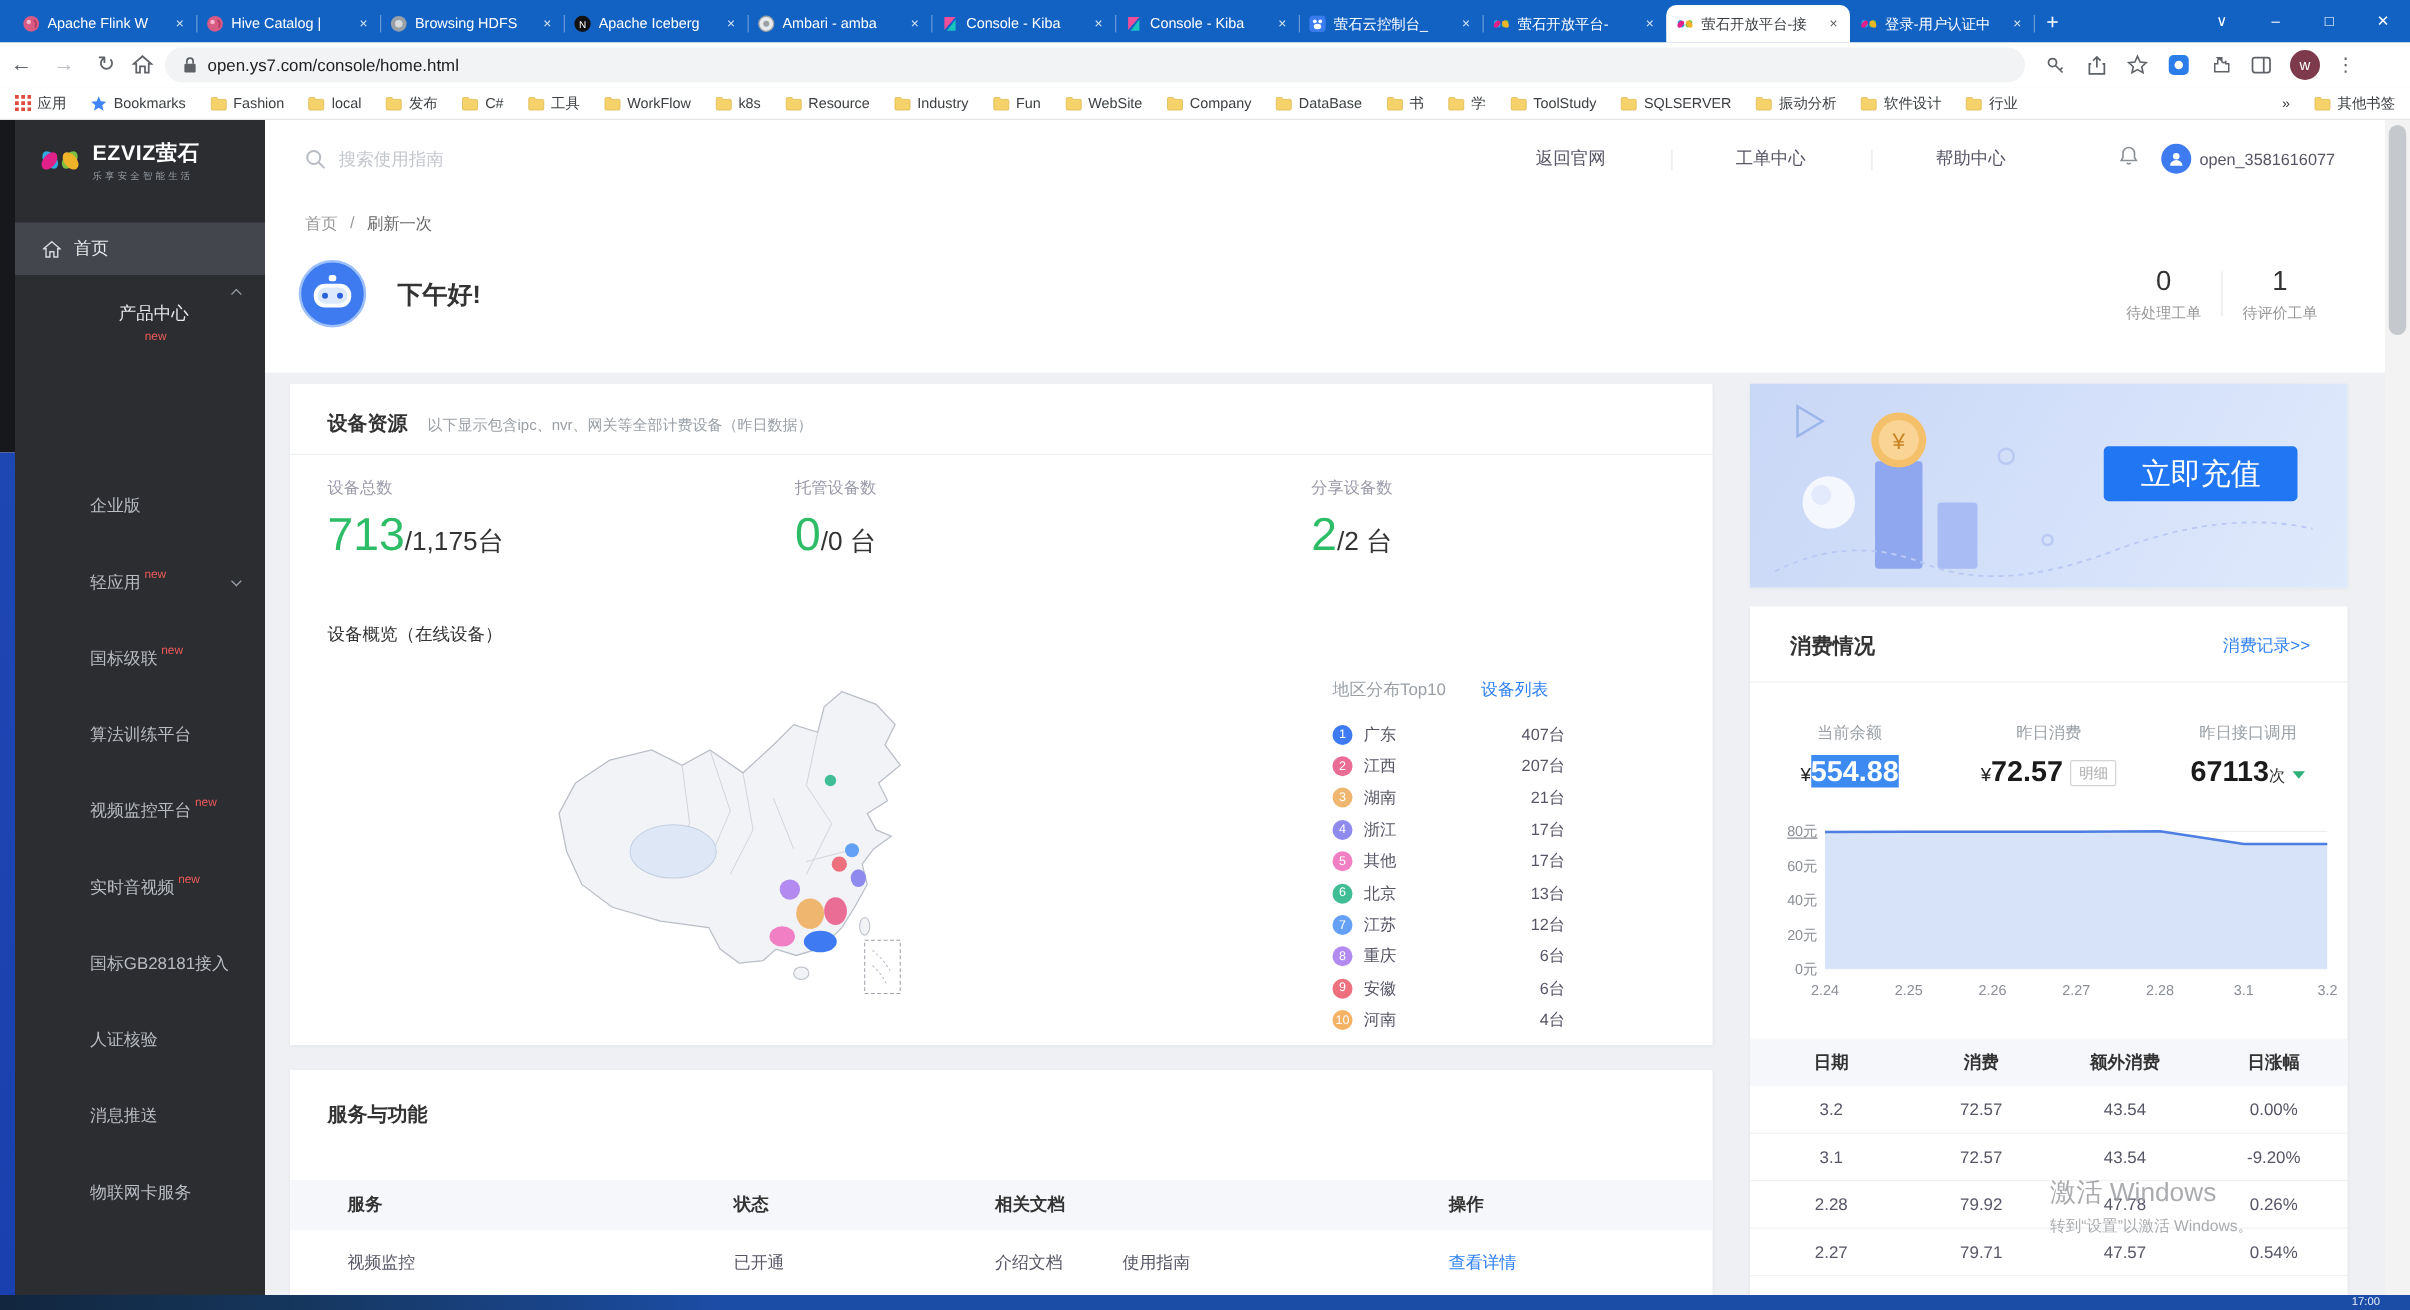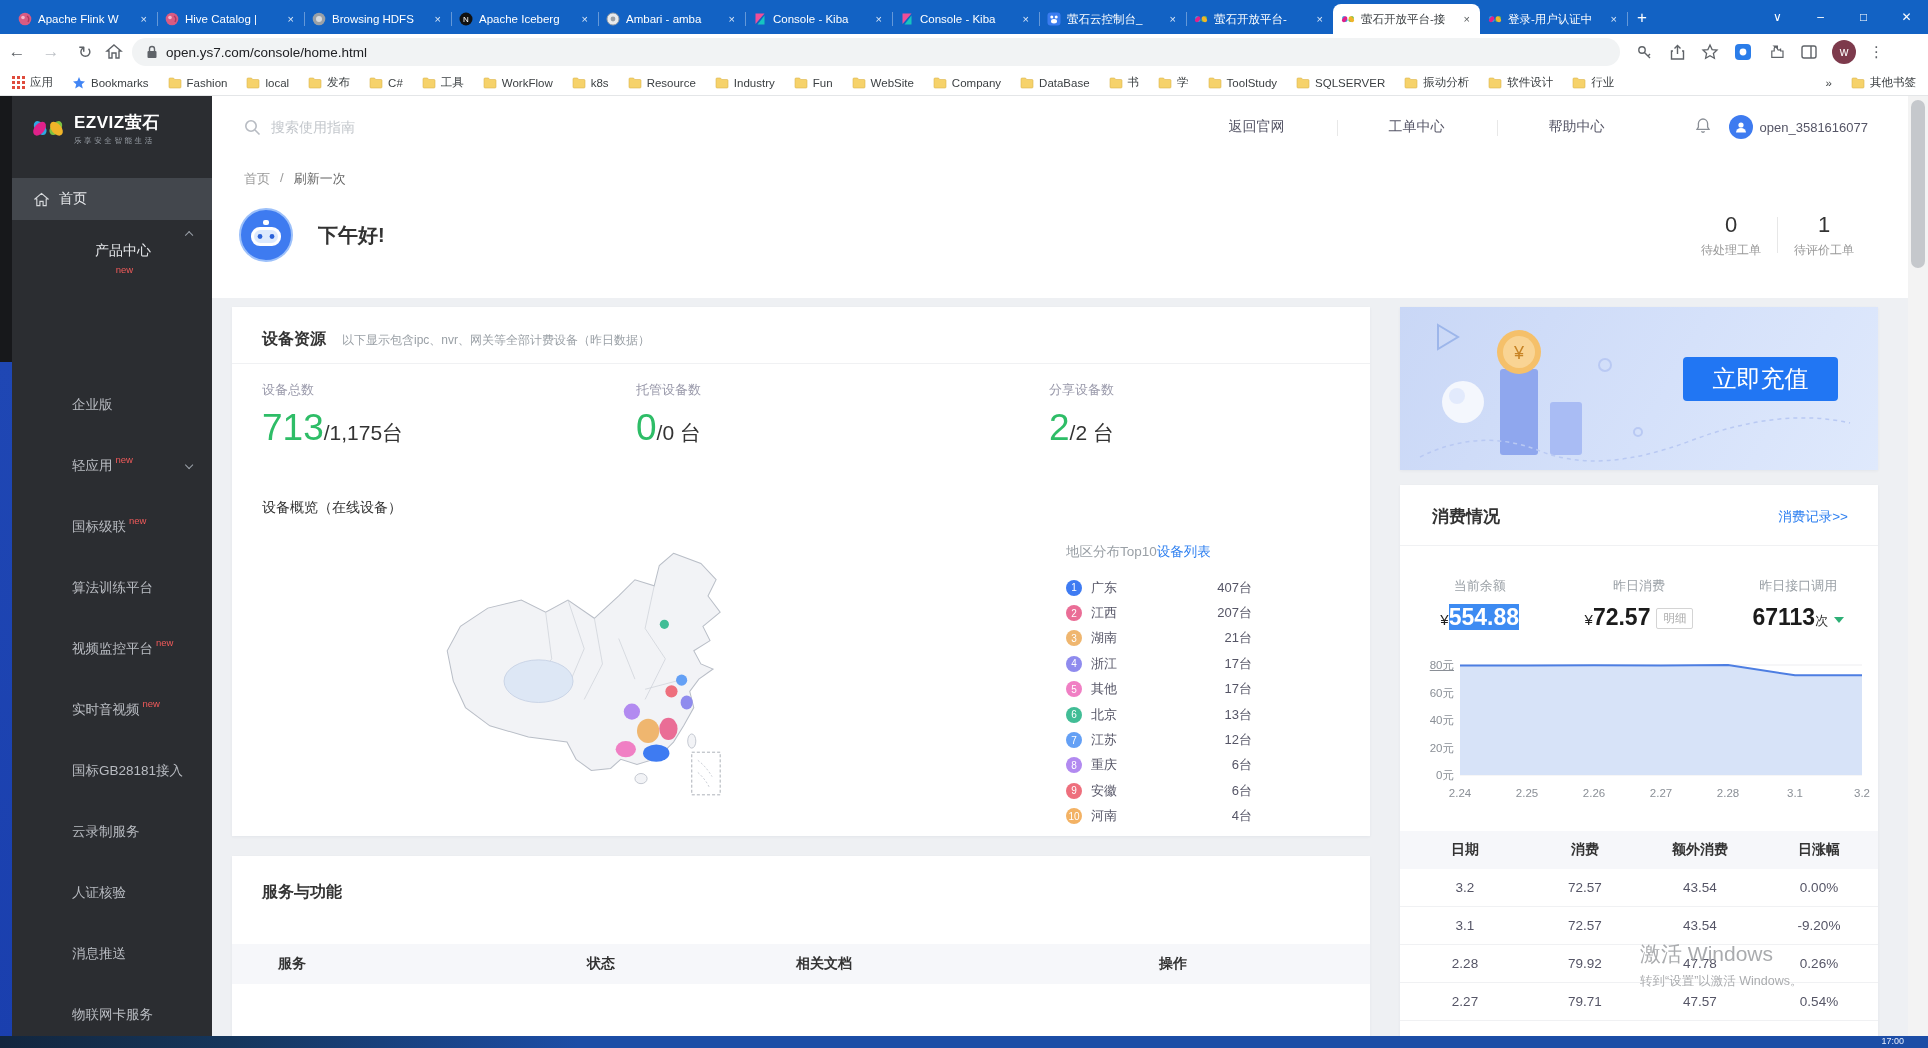--- a/index.html
+++ b/index.html
@@ -94,21 +94,21 @@
   .dc-divider { position:absolute; left:0; top:56px; width:100%; height:1px; background:#f0f1f3; }
   .stat-col { position:absolute; top:74px; }
   .stat-label { font-size:13px; color:#99a; }
   .stat-value { margin-top:8px; }
   .stat-big { font-size:37px; color:#2ebd67; }
   .stat-suffix { font-size:21px; color:#333; }
   .overview-label { position:absolute; left:30px; top:192px; font-size:14px; color:#333; }
 
   .map-box { position:absolute; left:200px; top:228px; width:345px; height:268px; }
 
-  .region-head { position:absolute; left:834px; top:236px; display:flex; align-items:center; }
+  .region-head { position:absolute; left:834px; top:236px; display:flex; gap:28px; align-items:center; }
   .region-title { font-size:13.5px; color:#9aa0a6; }
   .blue-link { font-size:13.5px; color:#2d7ff0; cursor:pointer; }
   .region-list { position:absolute; left:834px; top:268px; width:186px; }
   .region-row { height:25.4px; display:flex; align-items:center; }
   .rank-badge { width:16px; height:16px; border-radius:50%; color:#fff; font-size:10px; display:flex; align-items:center; justify-content:center; flex:none; }
   .region-name { font-size:13px; color:#556; margin-left:9px; }
   .region-value { margin-left:auto; font-size:13px; color:#556; }
 
   
   #services-card { left:232px; top:856px; width:1138px; height:184px; }
@@ -529,23 +529,20 @@
       <div class="sub-item">
         <span>视频监控平台</span>
         <span class="new-badge">new</span>
       </div>
       <div class="sub-item">
         <span>实时音视频</span>
         <span class="new-badge">new</span>
       </div>
       <div class="sub-item">
         <span>国标GB28181接入</span>
-      </div>
-      <div class="sub-item">
-        <span>云录制服务</span>
       </div>
       <div class="sub-item">
         <span>人证核验</span>
       </div>
       <div class="sub-item">
         <span>消息推送</span>
       </div>
       <div class="sub-item">
         <span>物联网卡服务</span>
       </div>
@@ -716,20 +713,31 @@
 
 <div class="card" id="services-card">
   <div class="svc-title card-title">服务与功能</div>
   <div class="svc-table">
     <div class="svc-header">
       <div class="svc-c1">服务</div>
       <div class="svc-c2">状态</div>
       <div class="svc-c3">相关文档</div>
       <div class="svc-c4">操作</div>
     </div>
+    <div id="svc-rows">
+        <div class="svc-row">
+          <div class="svc-c1">视频监控</div>
+          <div class="svc-c2">已开通</div>
+          <div class="svc-c3">
+            <span>介绍文档</span>
+            <span>使用指南</span>
+          </div>
+          <div class="svc-c4"><span class="blue-link">查看详情</span></div>
+        </div>
+      </div>
   </div>
 </div>
 
 <div class="card" id="banner-card">
   <svg width="478" height="163" viewBox="0 0 478 163" style="position:absolute;left:0;top:0;">
     <path d="M38 18 l20 12 -20 12 z" fill="none" stroke="#9db6ea" stroke-width="2"></path>
     <circle cx="63" cy="95" r="21" fill="#f4f7fd"></circle>
     <circle cx="57" cy="89" r="8" fill="#e2eafc"></circle>
     <rect x="100" y="62" width="38" height="86" rx="3" fill="#8fa7ee"></rect>
     <rect x="150" y="95" width="32" height="53" rx="3" fill="#a9bcf4"></rect>

